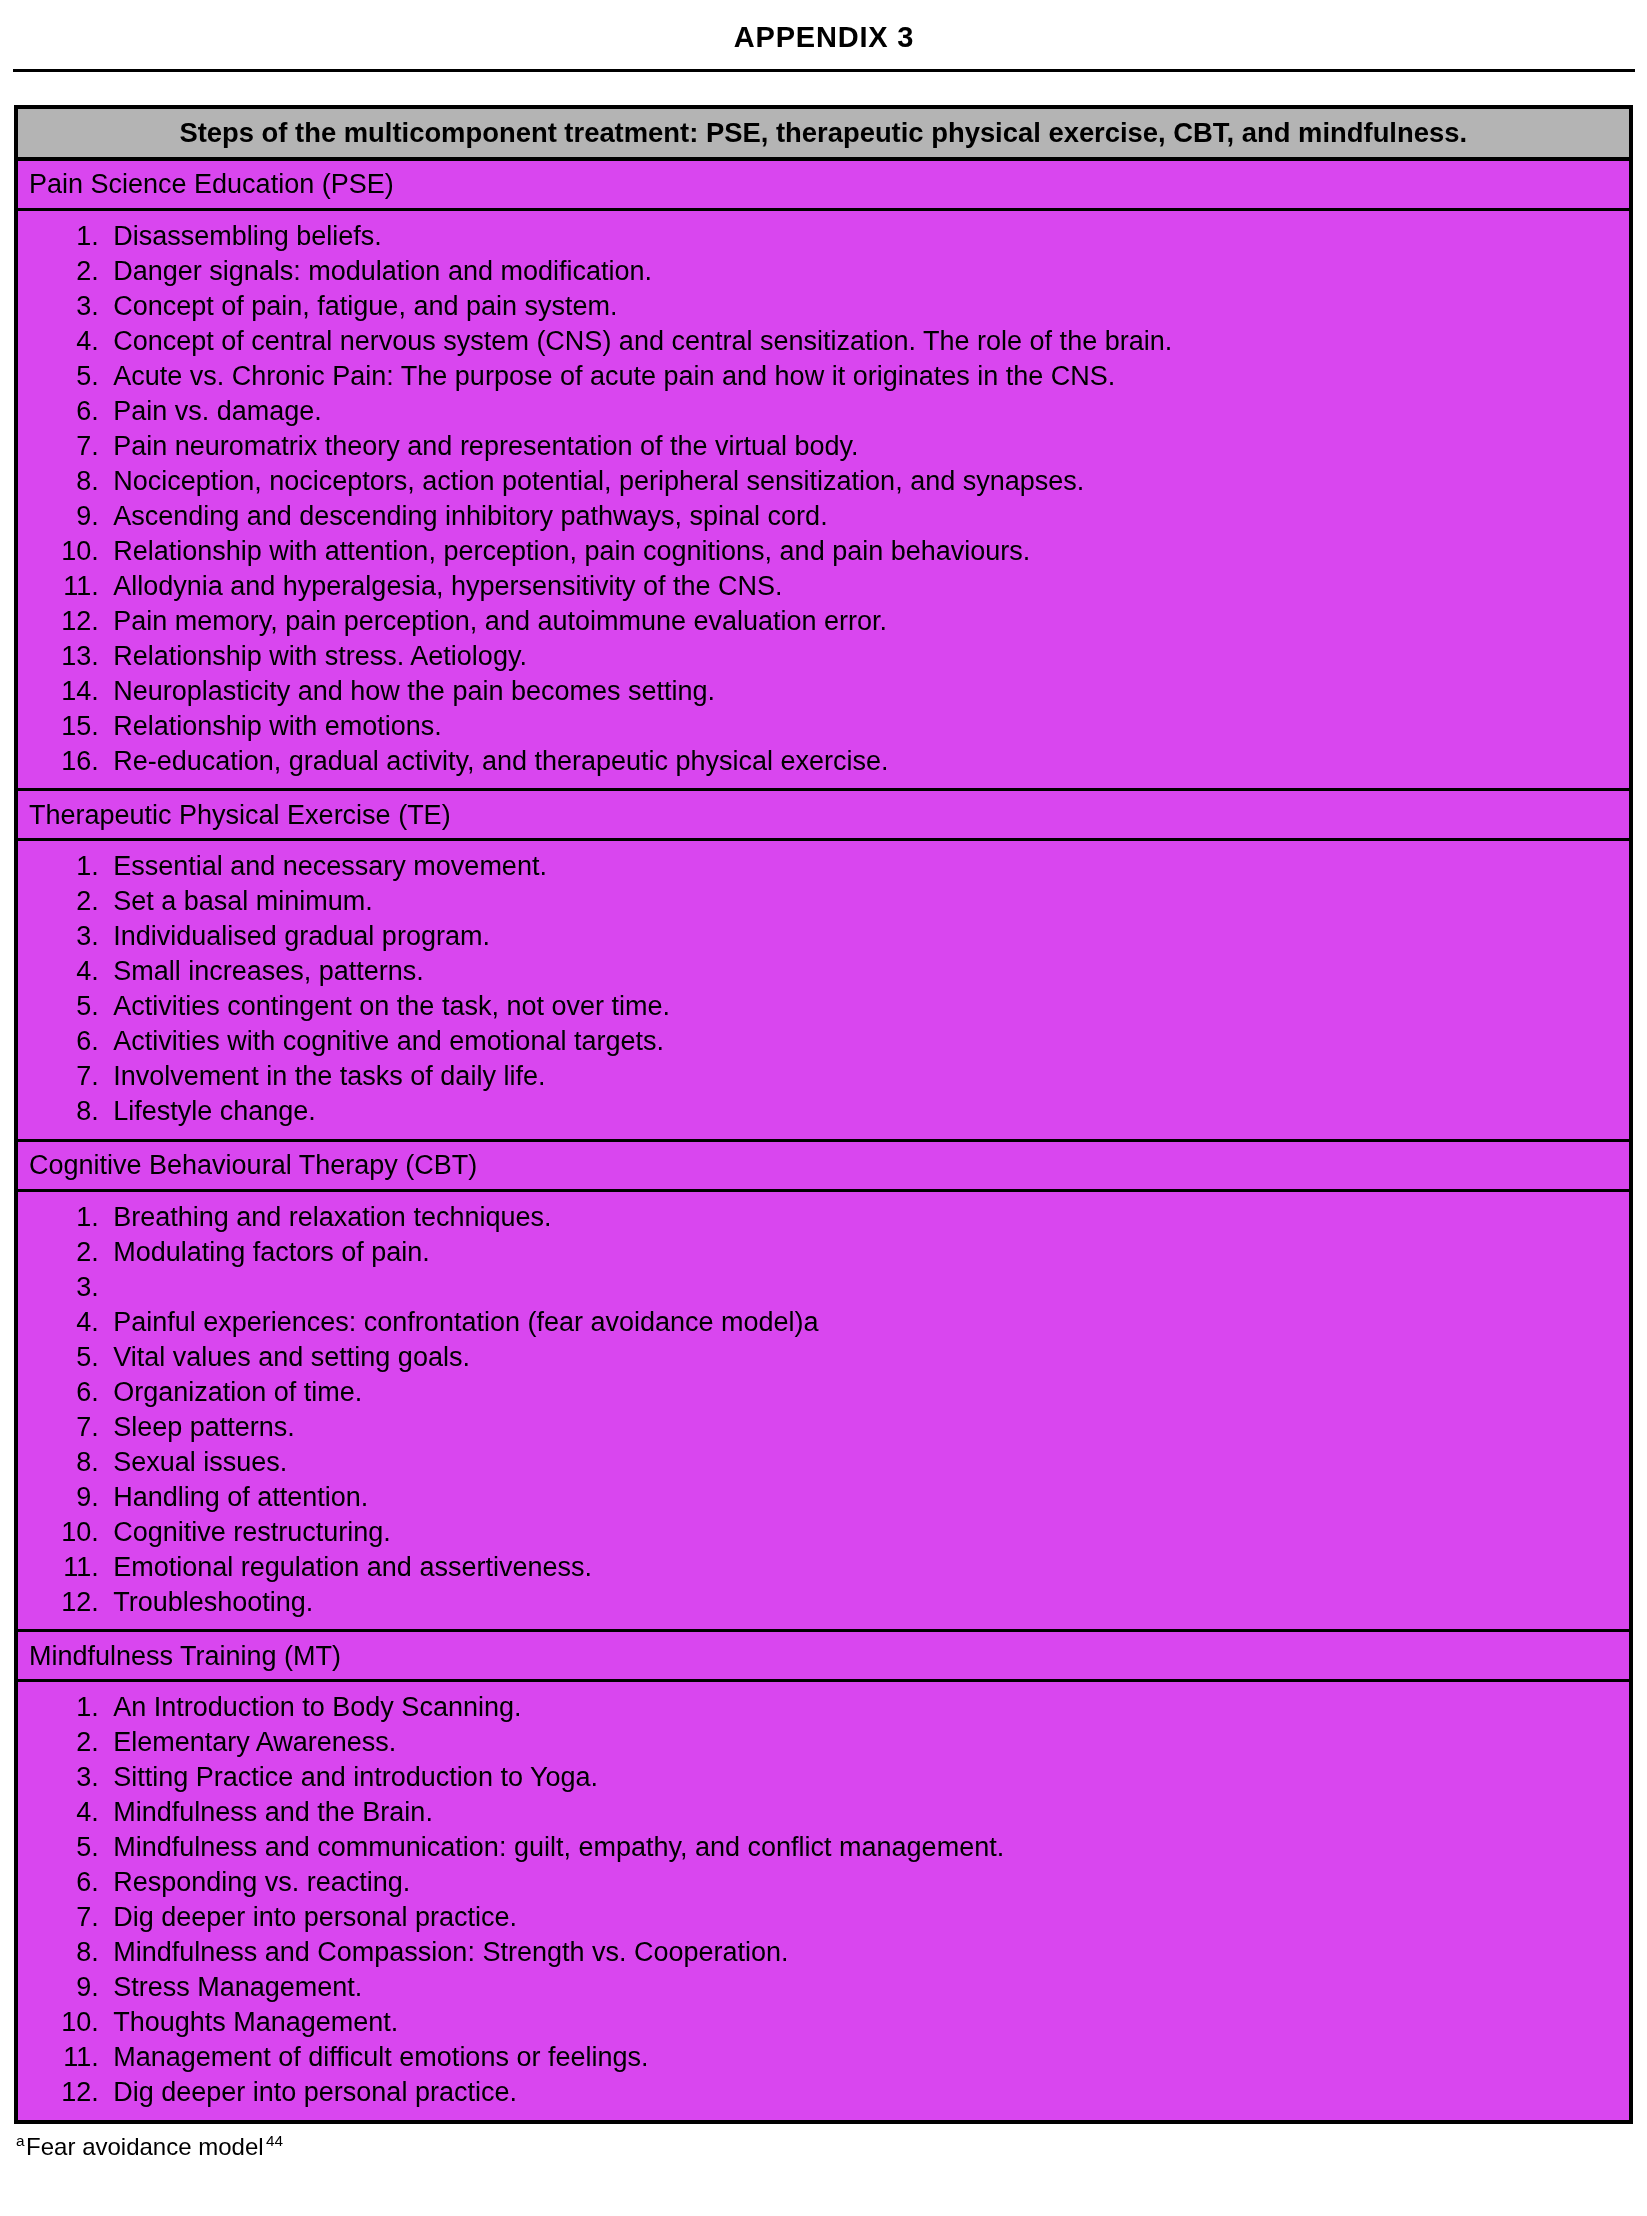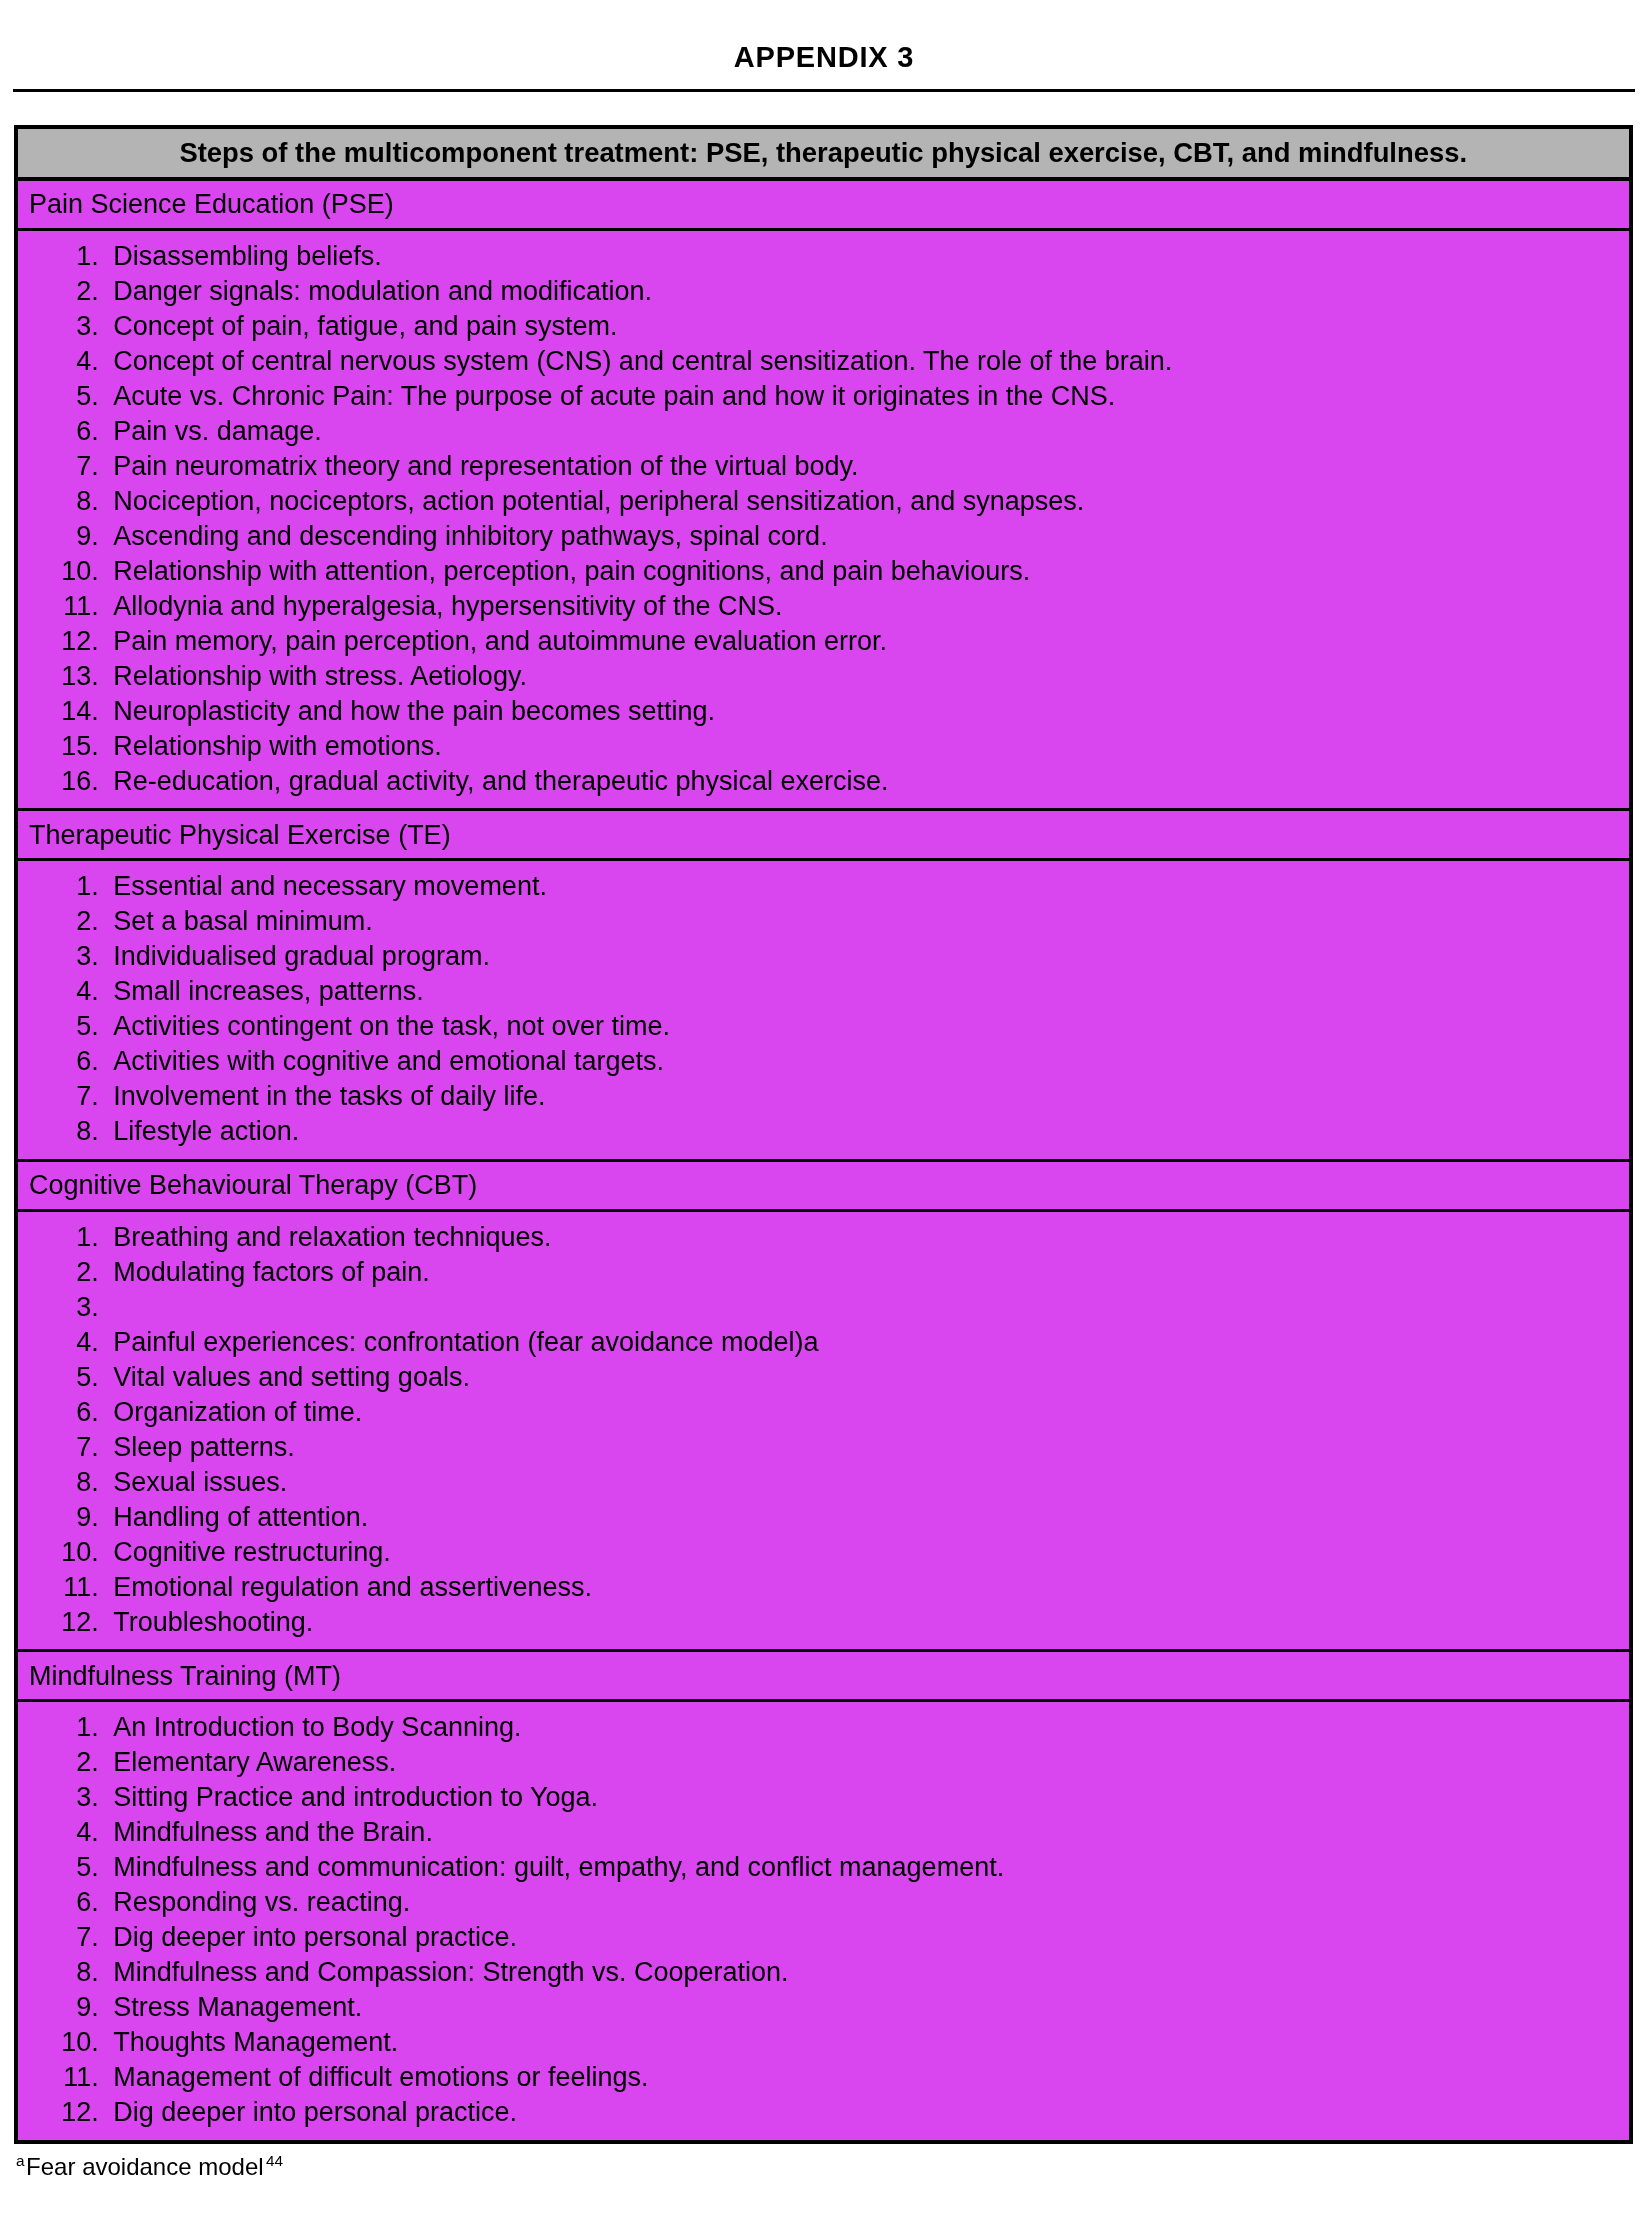--- a/index.html
+++ b/index.html
@@ -12,21 +12,21 @@
     color: #000000;
     -webkit-font-smoothing: antialiased;
   }
   .page {
     position: relative;
     width: 1648px;
     height: 2216px;
     overflow: hidden;
   }
   .appendix-title {
-    padding-top: 39px;
+    padding-top: 19px;
     text-align: center;
     font-size: 29px;
     font-weight: bold;
     letter-spacing: 0.8px;
     line-height: 37px;
   }
   .title-rule {
     margin: 13px 13px 0 13px;
     border-top: 3.2px solid #000000;
     height: 0;
@@ -216,21 +216,21 @@
           <span class="txt">Activities with cognitive and emotional targets.</span>
         </div>
 
         <div class="li">
           <span class="num">7.</span>
           <span class="txt">Involvement in the tasks of daily life.</span>
         </div>
 
         <div class="li">
           <span class="num">8.</span>
-          <span class="txt">Lifestyle action.</span>
+          <span class="txt">Lifestyle change.</span>
         </div>
       </div>
 
     <div class="section-header">Cognitive Behavioural Therapy (CBT)</div>
 
     <div class="list-cell">
 
         <div class="li">
           <span class="num">1.</span>
           <span class="txt">Breathing and relaxation techniques.</span>

